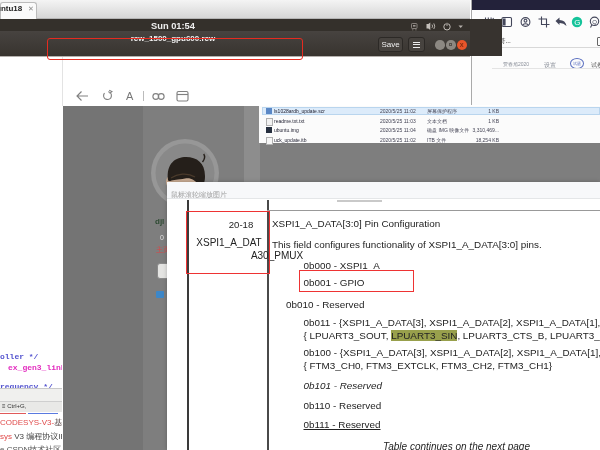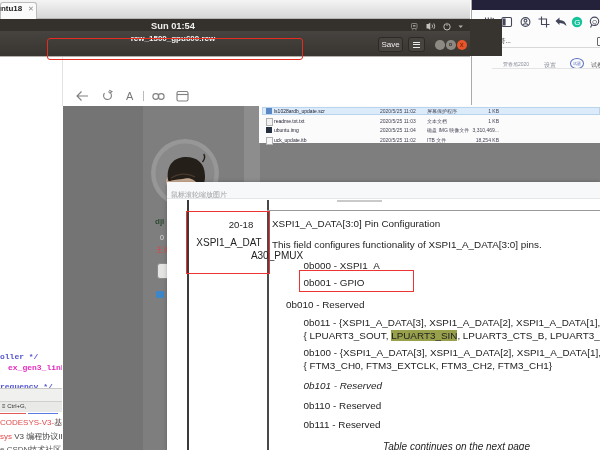--- a/index.html
+++ b/index.html
@@ -179,21 +179,21 @@
   <div class="abs" style="left:136.5px;top:77.5px;">0b000 - XSPI1_A</div>
   <div class="abs" style="left:136.5px;top:94.5px;">0b001 - GPIO</div>
   <div class="abs" style="left:131.5px;top:88px;width:115px;height:22px;border:1.5px solid #e33;box-sizing:border-box;"></div>
   <div class="abs" style="left:119px;top:117px;">0b010 - Reserved</div>
   <div class="abs" style="left:136.5px;top:135px;white-space:nowrap;">0b011 - {XSPI1_A_DATA[3], XSPI1_A_DATA[2], XSPI1_A_DATA[1],</div>
   <div class="abs" style="left:136.5px;top:147.5px;white-space:nowrap;">{ LPUART3_SOUT, <span style="background:#98a04c;">LPUART3_SIN</span>, LPUART3_CTS_B, LPUART3_R</div>
   <div class="abs" style="left:136.5px;top:165px;white-space:nowrap;">0b100 - {XSPI1_A_DATA[3], XSPI1_A_DATA[2], XSPI1_A_DATA[1],</div>
   <div class="abs" style="left:136.5px;top:177.5px;white-space:nowrap;">{ FTM3_CH0, FTM3_EXTCLK, FTM3_CH2, FTM3_CH1}</div>
   <div class="abs" style="left:136.5px;top:197.5px;font-style:italic;">0b101 - Reserved</div>
   <div class="abs" style="left:136.5px;top:217.5px;">0b110 - Reserved</div>
-  <div class="abs" style="left:136.5px;top:237px;">0b111 - Reserved</div>
+  <div class="abs" style="left:136.5px;top:237px;text-decoration:underline;">0b111 - Reserved</div>
   <div class="abs" style="left:216px;top:258.5px;font-style:italic;font-size:10px;">Table continues on the next page</div>
 </div>
 
 <div class="abs" style="left:0;top:348px;width:62px;height:102px;overflow:hidden;font-family:'Liberation Mono',monospace;font-weight:bold;font-size:8px;">
   <div class="abs" style="left:0;top:3.5px;color:#5353cf;">oller */</div>
   <div class="abs" style="left:0;top:14.5px;color:#e32bbf;padding-left:8px;">ex_gen3_link_</div>
   <div class="abs" style="left:0;top:34px;color:#5353cf;">requency */</div>
 </div>
 <div class="abs" style="left:0;top:387.5px;width:62px;height:62.5px;background:#fff;overflow:hidden;">
   <div class="abs" style="left:0;top:0;width:62px;height:13.5px;background:#f0f0ee;border-top:1px solid #c9c9c9;box-sizing:border-box;"></div>

